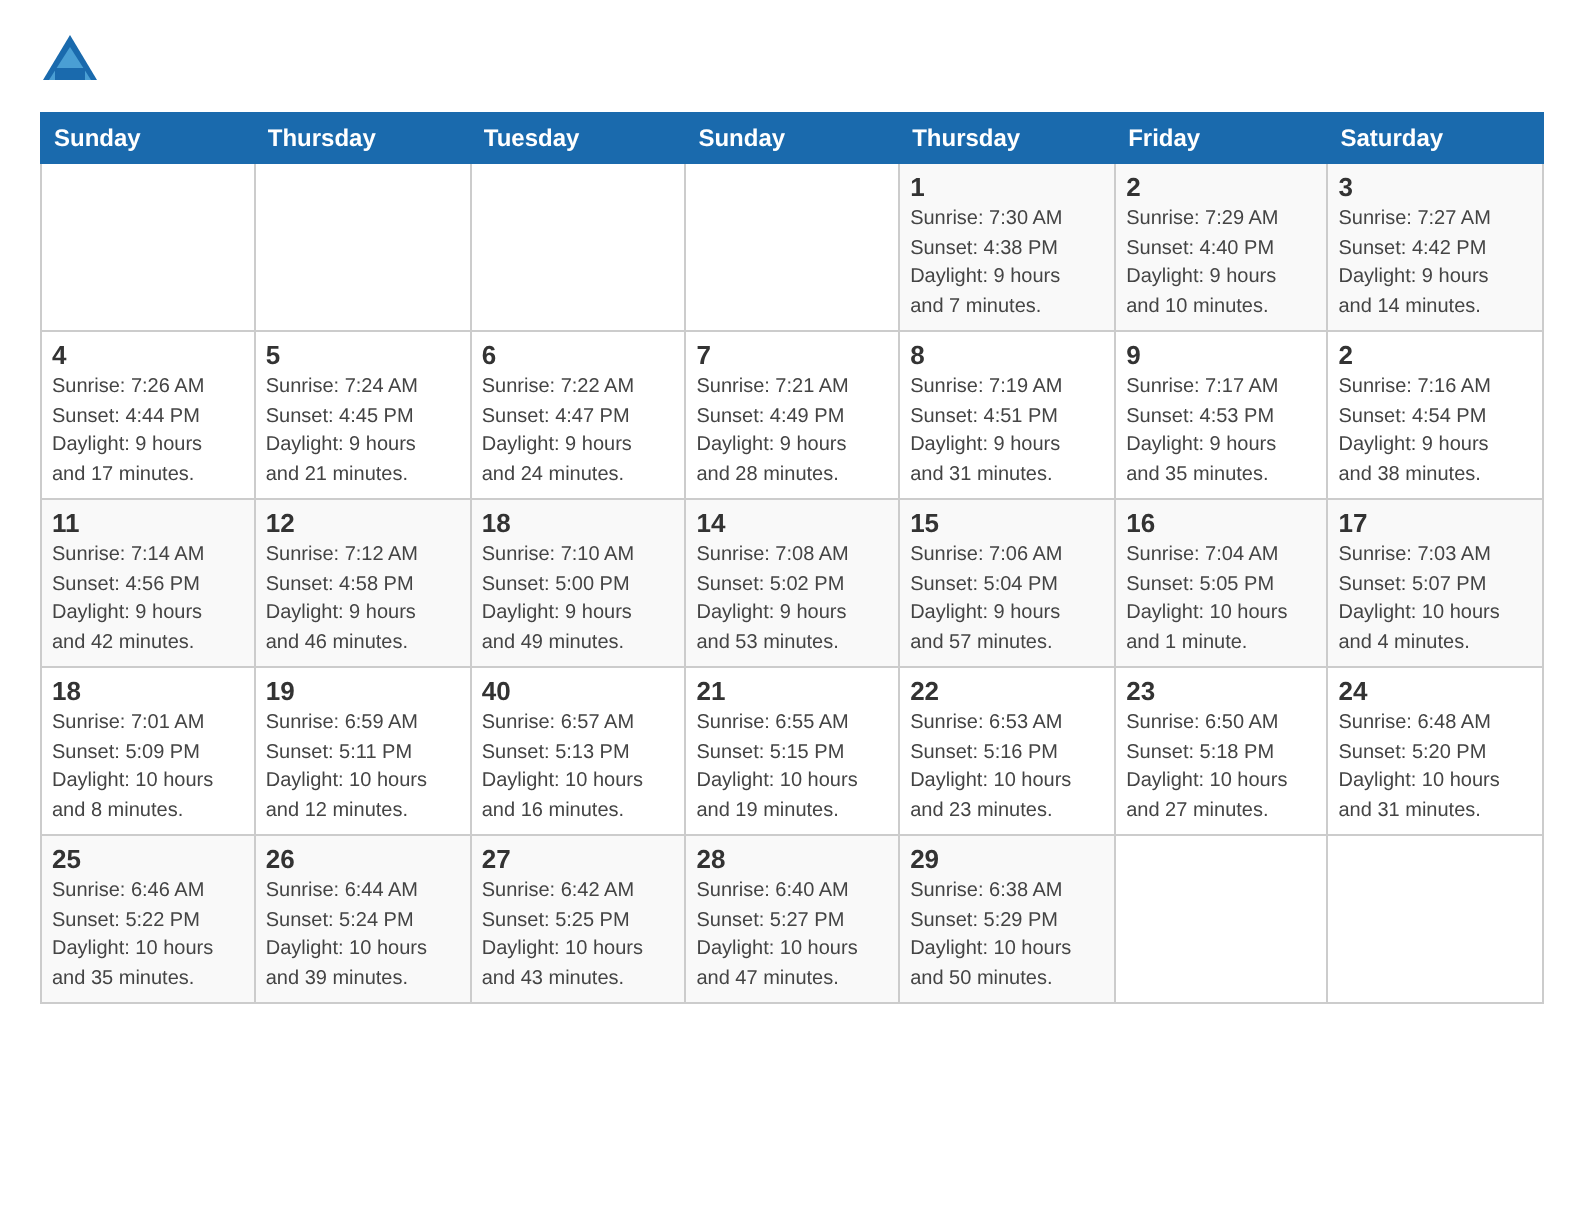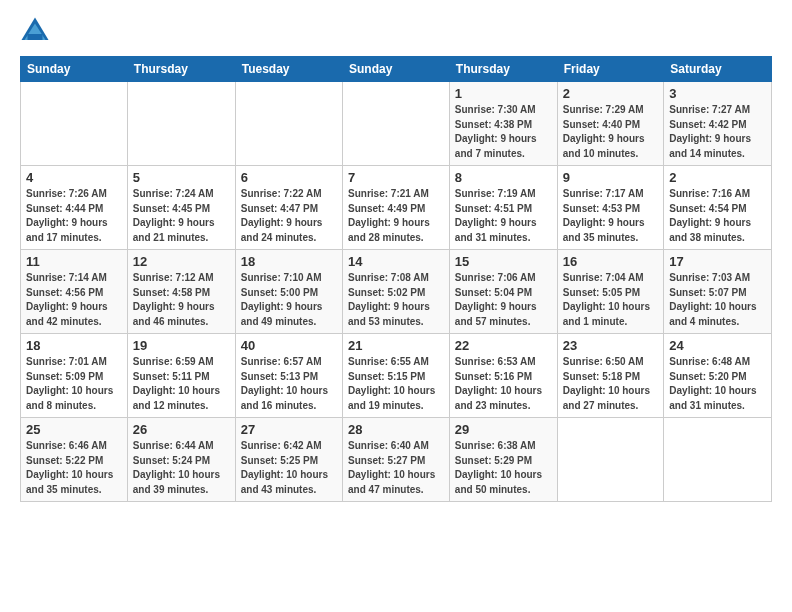--- a/index.html
+++ b/index.html
@@ -77,21 +77,20 @@
     .day-number {
       font-size: 13px;
       font-weight: bold;
       color: #333;
       margin-bottom: 2px;
     }
     .day-info {
       color: #444;
       font-size: 10px;
       line-height: 1.45;
-      font-weight: bold;
     }
     .empty-cell {
       background: #fff !important;
     }
   </style>
 </head>
 <body>
 
 <div class="page">
   <div class="header-area">

